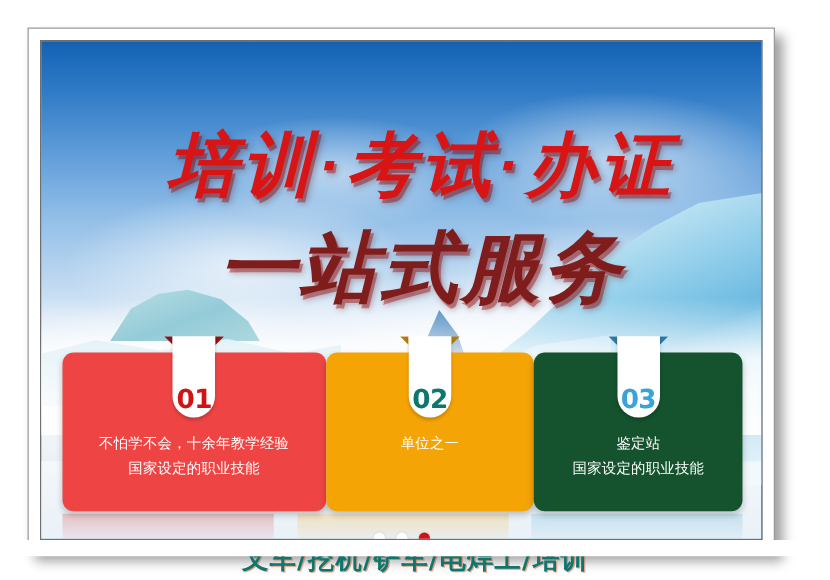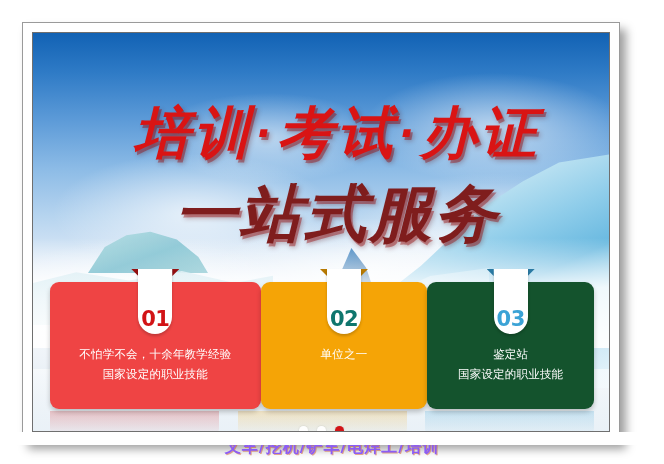--- a/index.html
+++ b/index.html
@@ -304,25 +304,25 @@
 
   
   #caption {
     position: absolute;
     left: 0; right: 0;
     top: 432px;
     height: 28px;
     overflow: hidden;
     text-align: center;
     font-family: "DejaVu Sans", "Liberation Sans", sans-serif;
-    font-size: 16px;
+    font-size: 21px;
     font-weight: bold;
     letter-spacing: 1px;
     line-height: 30px;
-    color: #8b5cf6;
+    color: #0f766e;
     text-shadow: 1px 1px 0 rgba(200,70,20,.45);
     white-space: nowrap;
   }
   #caption .mask {
     position: absolute;
     left: 0; right: 0; top: 0; height: 13px;
     background: #ffffff;
     pointer-events: none;
   }
 </style>

